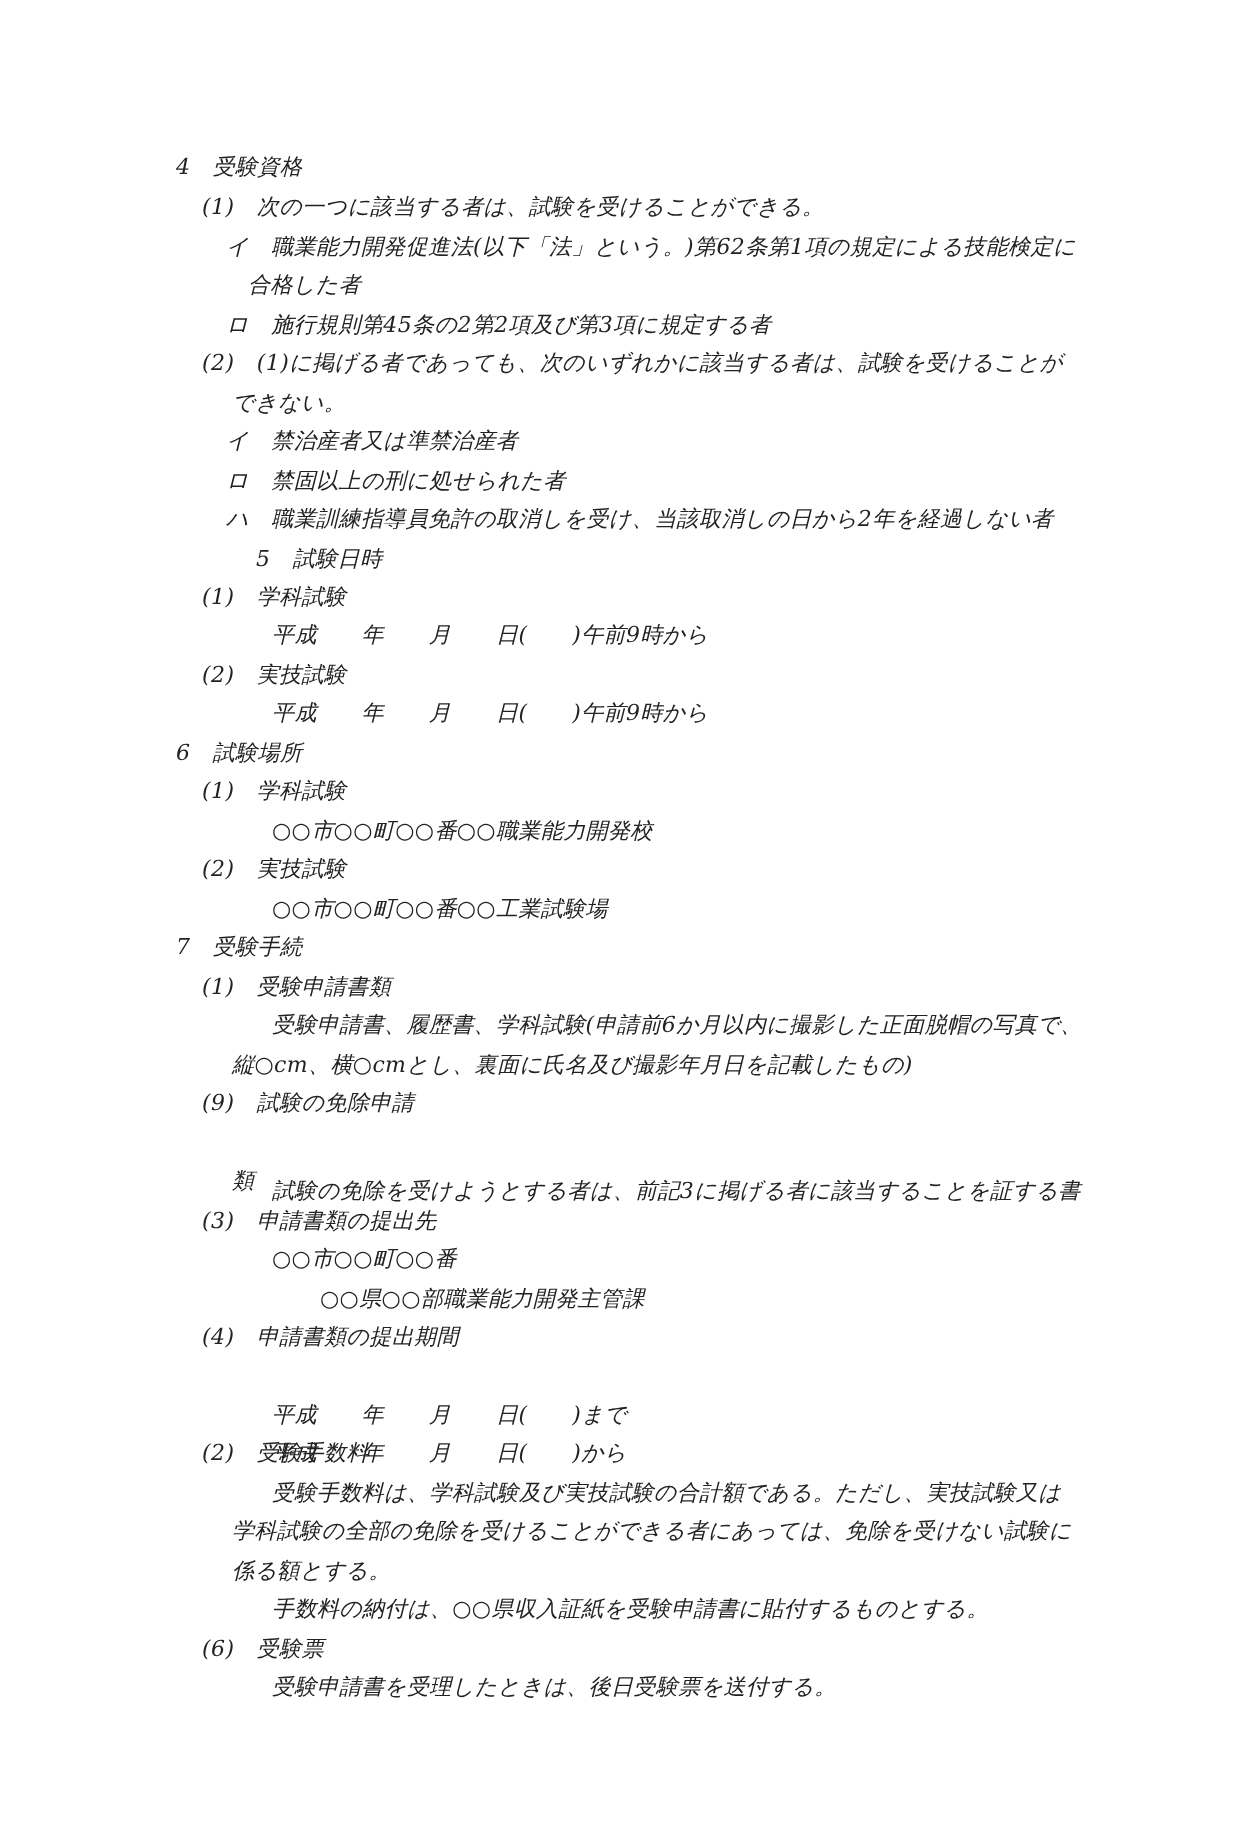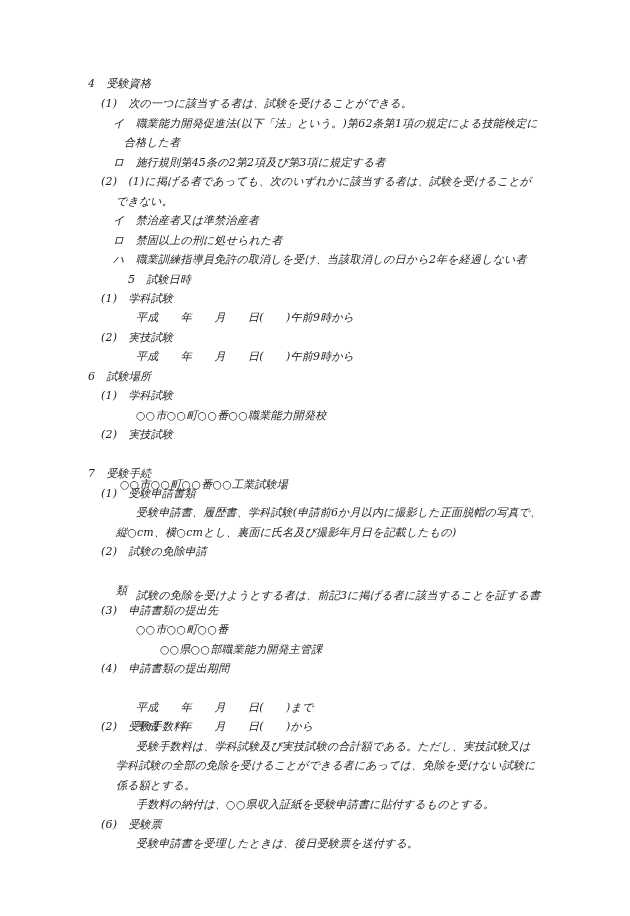--- a/index.html
+++ b/index.html
@@ -23,26 +23,26 @@
     <div class="line" style="left: 113px; top: 252px;">ハ　職業訓練指導員免許の取消しを受け、当該取消しの日から2年を経過しない者</div>
     <div class="line" style="left: 88px; top: 272px; margin-left: 40px;">5　試験日時</div>
     <div class="line" style="left: 101px; top: 291px;">(1)　学科試験</div>
     <div class="line" style="left: 136px; top: 310px;">平成　　年　　月　　日(　　)午前9時から</div>
     <div class="line" style="left: 101px; top: 330px;">(2)　実技試験</div>
     <div class="line" style="left: 136px; top: 349px;">平成　　年　　月　　日(　　)午前9時から</div>
     <div class="line" style="left: 88px; top: 369px;">6　試験場所</div>
     <div class="line" style="left: 101px; top: 388px;">(1)　学科試験</div>
     <div class="line" style="left: 136px; top: 408px;">○○市○○町○○番○○職業能力開発校</div>
     <div class="line" style="left: 101px; top: 427px;">(2)　実技試験</div>
-    <div class="line" style="left: 120px; top: 447px; margin-top: 30px;">○○市○○町○○番○○工業試験場</div>
+    <div class="line" style="left: 136px; top: 447px;">○○市○○町○○番○○工業試験場</div>
     <div class="line" style="left: 88px; top: 466px;">7　受験手続</div>
     <div class="line" style="left: 101px; top: 486px;">(1)　受験申請書類</div>
     <div class="line" style="left: 136px; top: 505px;">受験申請書、履歴書、学科試験(申請前6か月以内に撮影した正面脱帽の写真で、</div>
     <div class="line" style="left: 116px; top: 525px;">縦○cm、横○cmとし、裏面に氏名及び撮影年月日を記載したもの)</div>
-    <div class="line" style="left: 101px; top: 544px;">(2)　試験の免除申請</div>
+    <div class="line" style="left: 101px; top: 544px;">(9)　試験の免除申請</div>
     <div class="line" style="left: 136px; top: 588px;">試験の免除を受けようとする者は、前記3に掲げる者に該当することを証する書</div>
     <div class="line" style="left: 116px; top: 583px;">類</div>
     <div class="line" style="left: 101px; top: 603px; text-align: right;">(3)　申請書類の提出先</div>
     <div class="line" style="left: 136px; top: 622px;">○○市○○町○○番</div>
     <div class="line" style="left: 160px; top: 642px;">○○県○○部職業能力開発主管課</div>
     <div class="line" style="left: 101px; top: 661px;">(4)　申請書類の提出期間</div>
     <div class="line" style="left: 136px; top: 681px; margin-top: 38px;">平成　　年　　月　　日(　　)から</div>
     <div class="line" style="left: 136px; top: 700px;">平成　　年　　月　　日(　　)まで</div>
     <div class="line" style="left: 101px; top: 719px;">(2)　受験手数料</div>
     <div class="line" style="left: 136px; top: 739px;">受験手数料は、学科試験及び実技試験の合計額である。ただし、実技試験又は</div>

